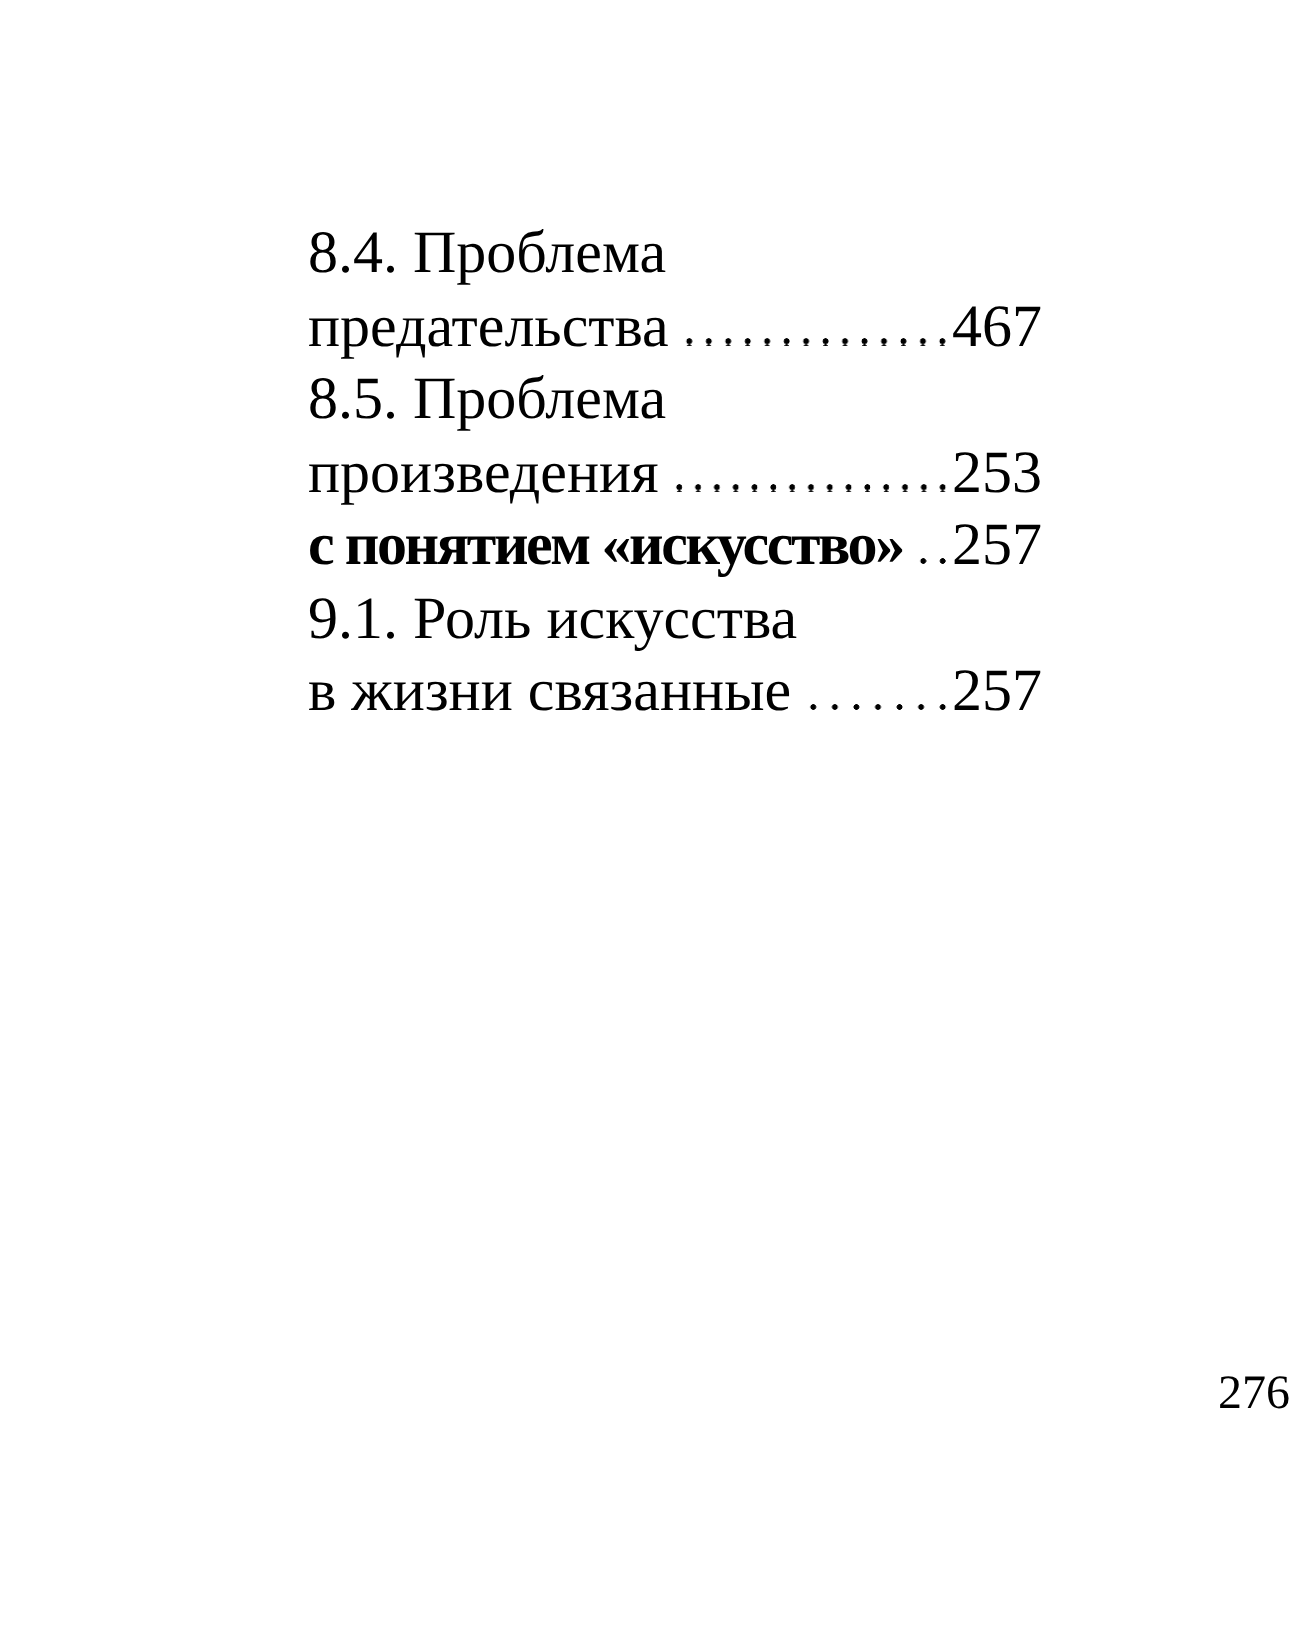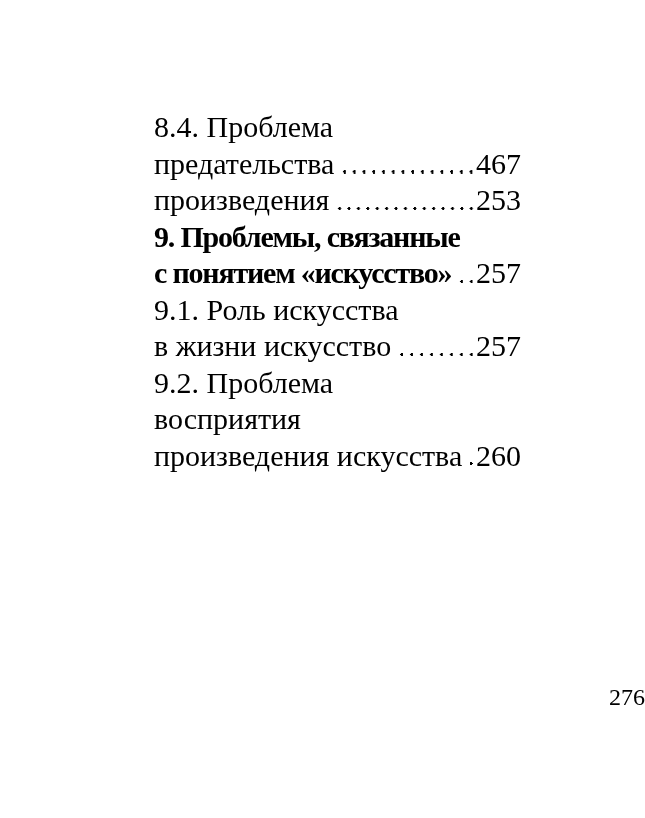--- a/index.html
+++ b/index.html
@@ -68,52 +68,43 @@
     <div class="entry">
       <div class="line">8.4. Проблема</div>
       <div class="line leader">
         <span class="t">предательства</span>
         <span class="dots"></span>
         <span class="pg">467</span>
       </div>
     </div>
 
     <div class="entry">
+      <div class="line">8.5. Проблема</div>
       <div class="line leader">
         <span class="t">произведения</span>
         <span class="dots"></span>
         <span class="pg">253</span>
       </div>
     </div>
 
     <div class="entry bold">
-      <div class="line">9. Проблемы, связанные</div>
       <div class="line leader">
         <span class="t">с понятием «искусство»</span>
         <span class="dots"></span>
         <span class="pg">257</span>
       </div>
     </div>
 
     <div class="entry">
       <div class="line">9.1. Роль искусства</div>
       <div class="line leader">
-        <span class="t">в жизни искусство</span>
+        <span class="t">в жизни связанные</span>
         <span class="dots"></span>
         <span class="pg">257</span>
       </div>
     </div>
 
-    <div class="entry">
-      <div class="line">9.2. Проблема</div>
-      <div class="line">восприятия</div>
-      <div class="line leader">
-        <span class="t">произведения искусства</span>
-        <span class="dots"></span>
-        <span class="pg">260</span>
-      </div>
-    </div>
 
   </div>
 
   <div class="folio">276</div>
 
 </div>
 
 </body></html>

